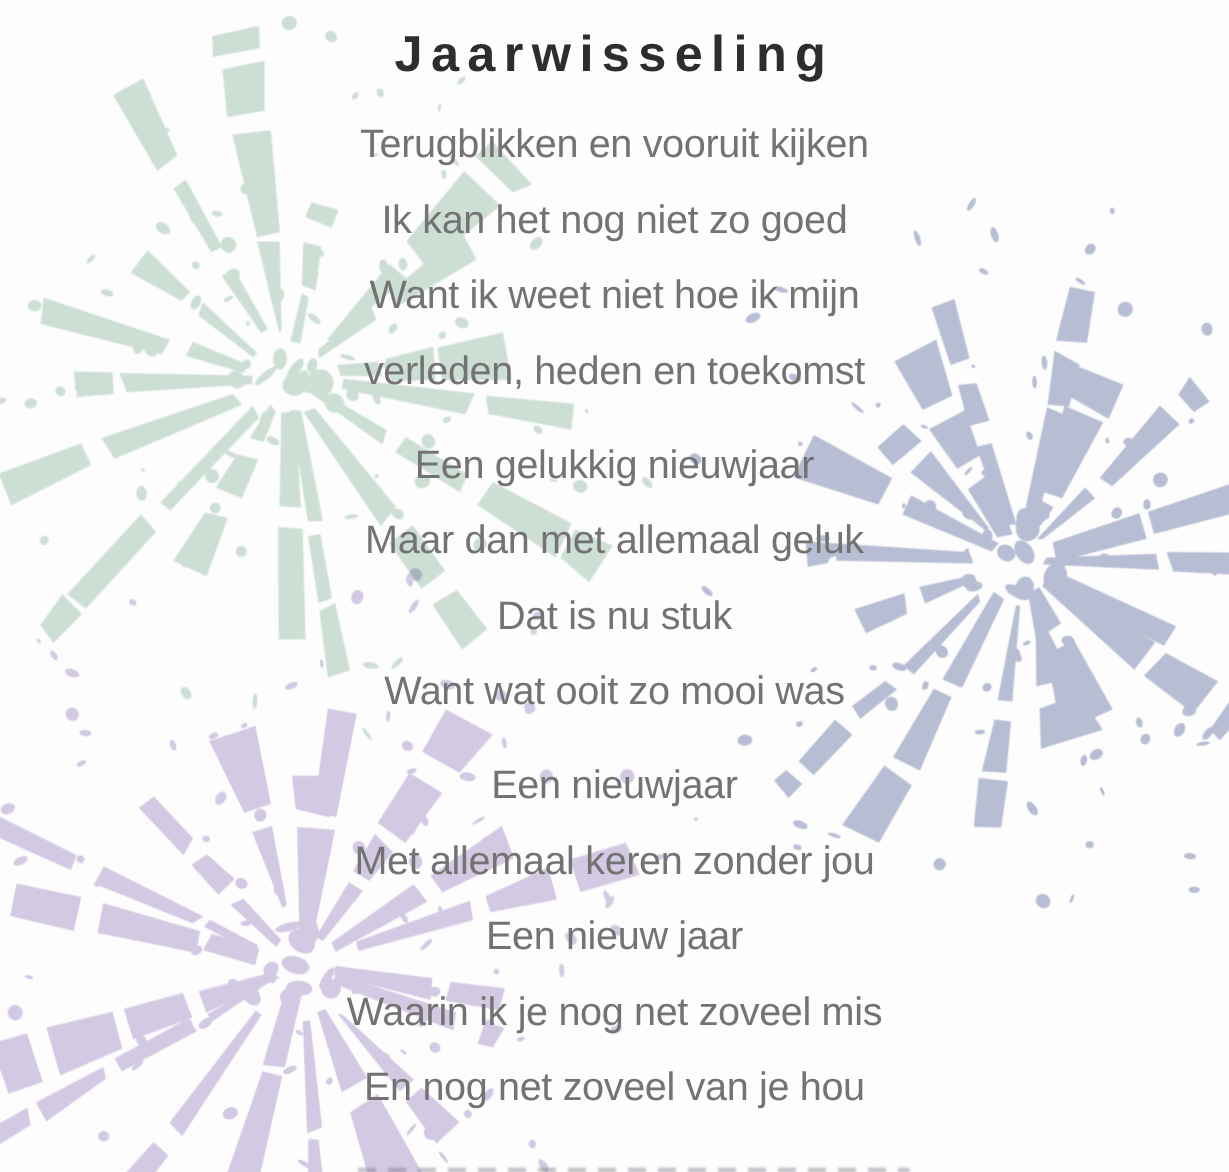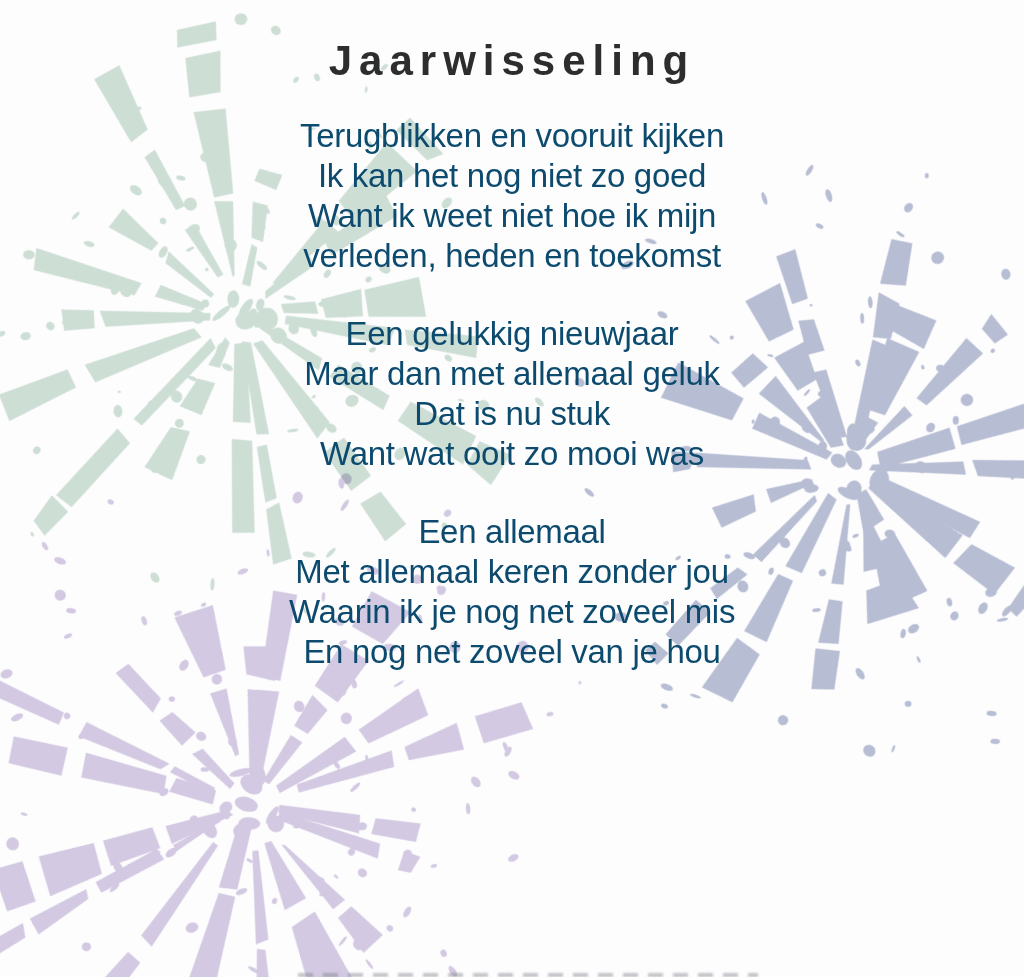--- a/index.html
+++ b/index.html
@@ -16,37 +16,38 @@
     left: 0; top: 0;
     width: 1024px; height: 977px;
     display: block;
   }
   .burst { mix-blend-mode: multiply; }
   .content {
     position: relative;
     z-index: 1;
     width: 1024px;
     text-align: center;
-    padding-top: 36px;
+    padding-top: 20px;
   }
   .poem-title {
     font-size: 42px;
     line-height: 50px;
     font-weight: 700;
     letter-spacing: 7px;
     color: #2d2d2d;
     margin: 0 0 30px 0;
   }
   .stanza { margin: 0 0 38px 0; }
   .poem-line {
     font-size: 33px;
     line-height: 40px;
     letter-spacing: -0.3px;
-    color: #0c4a6e;
+    color: #737373;
     white-space: nowrap;
+    margin-top: 23px;
   }
   .cutoff-line {
     position: absolute;
     z-index: 1;
     left: 298px;
     bottom: 0;
     width: 460px;
     height: 4px;
     background: repeating-linear-gradient(90deg,
       rgba(115,118,128,0.42) 0 15px,
@@ -557,21 +558,22 @@
 
   <div class="stanza">
     <div class="poem-line">Een gelukkig nieuwjaar</div>
     <div class="poem-line">Maar dan met allemaal geluk</div>
     <div class="poem-line">Dat is nu stuk</div>
     <div class="poem-line">Want wat ooit zo mooi was</div>
   </div>
 
 
   <div class="stanza">
-    <div class="poem-line">Een allemaal</div>
+    <div class="poem-line">Een nieuwjaar</div>
     <div class="poem-line">Met allemaal keren zonder jou</div>
+    <div class="poem-line">Een nieuw jaar</div>
     <div class="poem-line">Waarin ik je nog net zoveel mis</div>
     <div class="poem-line">En nog net zoveel van je hou</div>
   </div>
 
 </div>
 
 <div class="cutoff-line"></div>
 
 </body></html>

